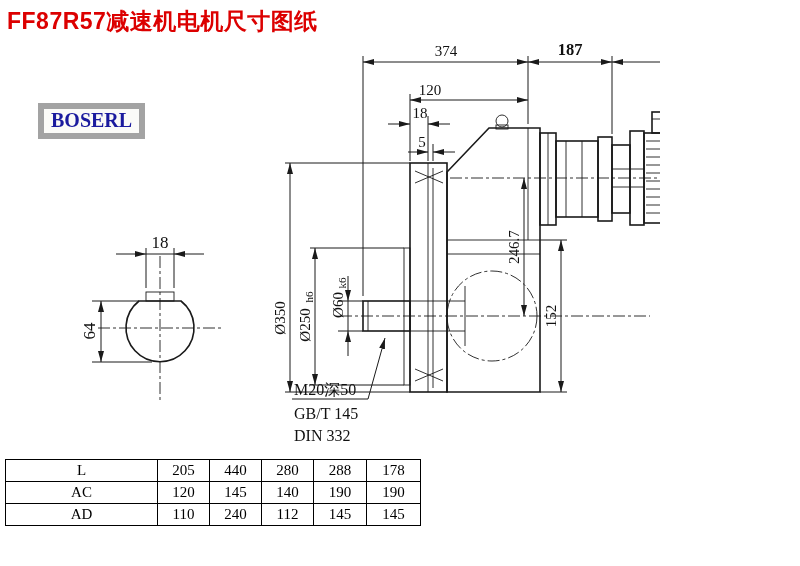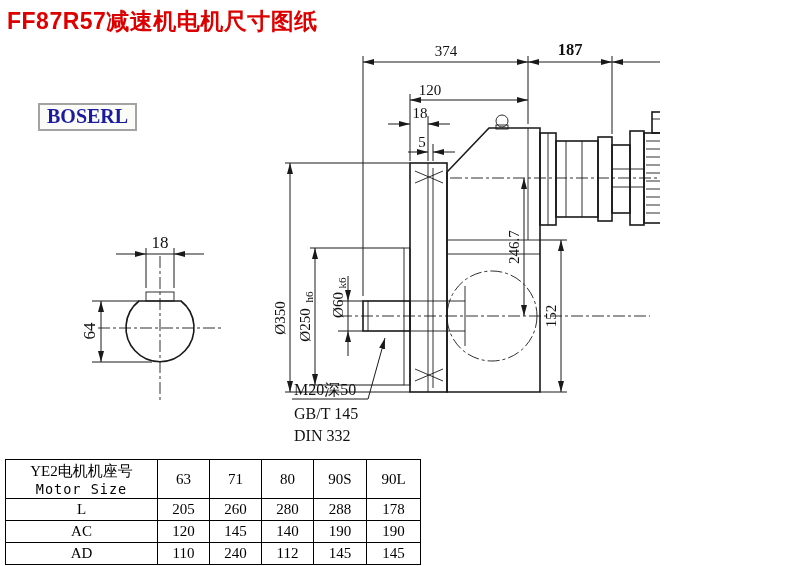--- a/index.html
+++ b/index.html
@@ -1,20 +1,20 @@
 <!DOCTYPE html>
 <html><head>
 <meta charset="utf-8">
 <style>
   html,body{margin:0;padding:0;background:#fff;}
   #page{position:relative;width:660px;height:566px;background:#ffffff;overflow:hidden;
         font-family:"Liberation Sans",sans-serif;}
   #title{position:absolute;left:7px;top:6px;font-size:23px;font-weight:bold;color:#dc0000;
          letter-spacing:0.5px;}
-  #brand{position:absolute;left:38px;top:103px;border:2px solid #a3a3a3;padding:0 7px 1px 7px;
+  #brand{position:absolute;left:38px;top:103px;border:6px solid #a3a3a3;padding:0 7px 1px 7px;
          font-family:"Liberation Serif",serif;font-weight:bold;font-size:20px;color:#1b1b9e;
          background:#fbfbf8;}
   svg{position:absolute;left:0;top:0;}
   .outline{fill:none;stroke:#1a1a1a;stroke-width:1.6;}
   .thin{fill:none;stroke:#1a1a1a;stroke-width:0.9;}
   .dim{fill:none;stroke:#1a1a1a;stroke-width:1;}
   .cl{fill:none;stroke:#1a1a1a;stroke-width:0.9;stroke-dasharray:12 3 3 3;}
   .dimtext{font-family:"Liberation Serif",serif;font-size:15px;fill:#111;}
   .big{font-size:17px;}
   .b187{font-weight:bold;font-size:16.5px;}
@@ -197,35 +197,24 @@
   <table id="size-table">
     <colgroup>
       <col style="width:152px">
         <col style="width:52px">
         <col style="width:52px">
       <col style="width:52px">
         <col style="width:53px">
         <col style="width:54px">
     </colgroup>
     <tbody>
-        <tr>
-      <th class="head">
-        <div>YE2电机机座号</div>
-        <div class="mono">Motor Size</div>
-      </th>
-      <th class="head">63</th>
-      <th class="head">71</th>
-      <th class="head">80</th>
-      <th class="head">90S</th>
-      <th class="head">90L</th>
-    </tr>
     <tr>
       <td>L</td>
       <td>205</td>
-      <td>260</td>
+      <td>440</td>
       <td>280</td>
       <td>288</td>
       <td>178</td>
     </tr>
     <tr>
       <td>AC</td>
       <td>120</td>
       <td>145</td>
       <td>140</td>
       <td>190</td>

